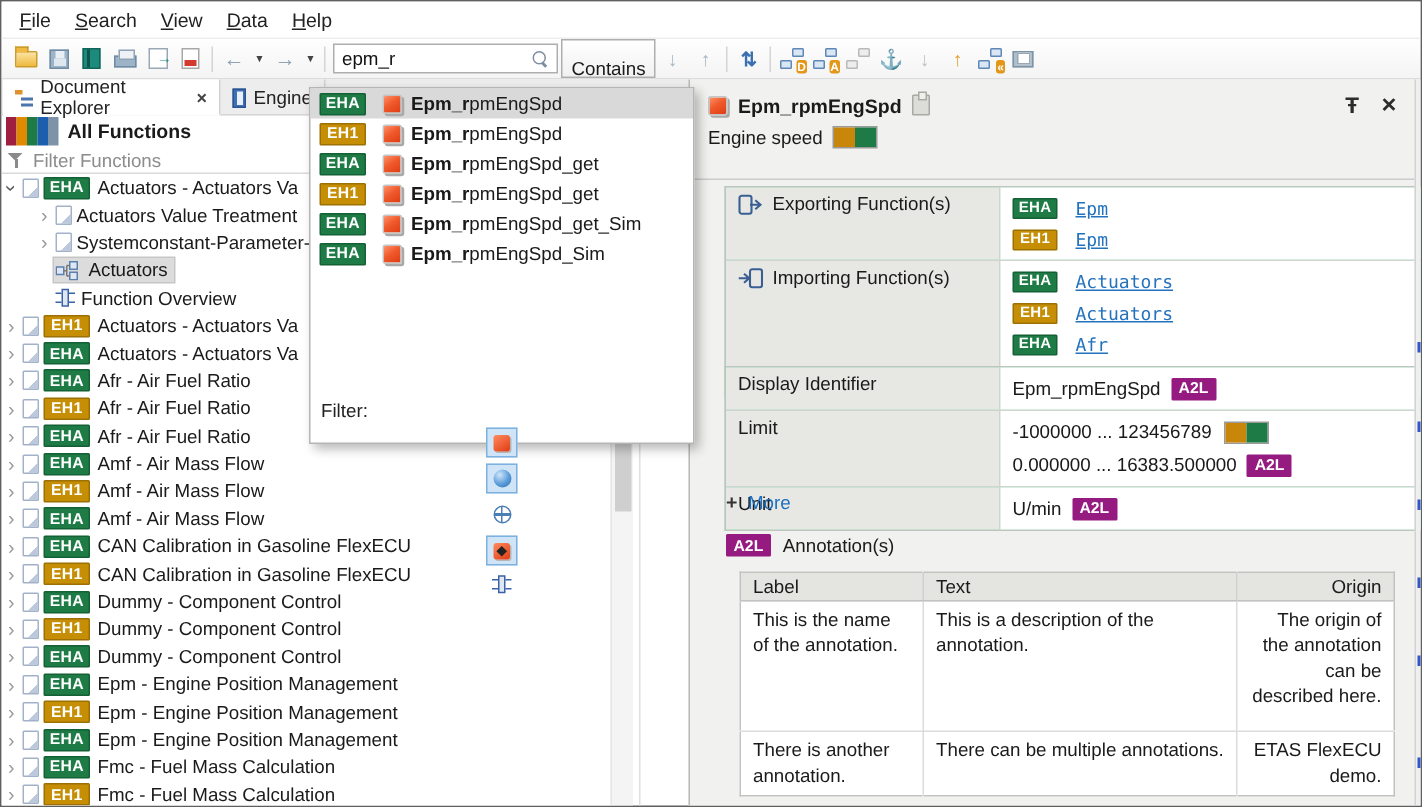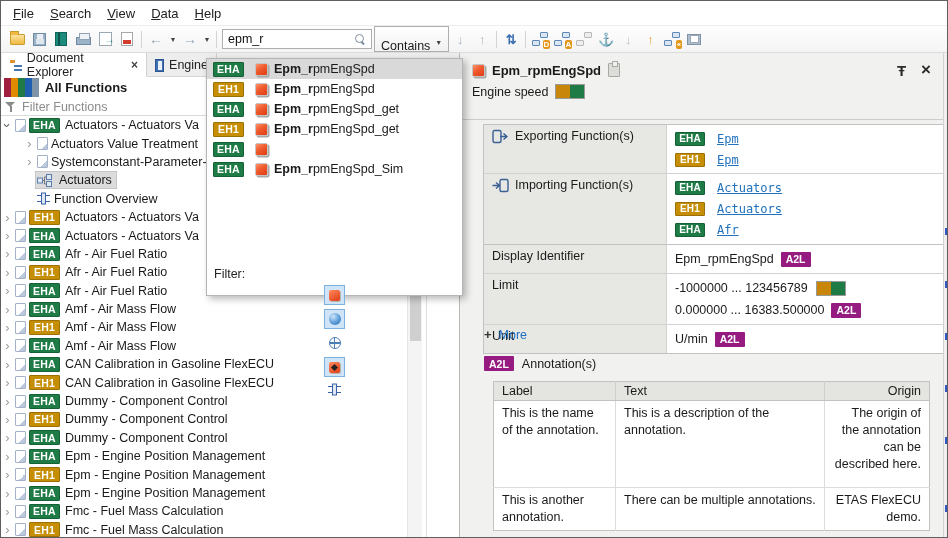--- a/index.html
+++ b/index.html
@@ -37,21 +37,21 @@
   .ic-pdf { width:12px; height:14px; background:#fff; border:1px solid #a7a7a7; position:relative; }
   .ic-pdf::after { content:""; position:absolute; left:1px; bottom:1px; width:8px; height:4px; background:#d23b2e; }
 
   .searchbox { width:150px; height:20px; border:1px solid #aeaeae; background:#fff;
                display:flex; align-items:center; padding:0 5px; margin:0 2px; }
   .searchbox .val { flex:1; font-size:12.5px; color:#111; }
   .ic-mag { width:11px; height:11px; position:relative; flex:none; }
   .ic-mag::before { content:""; position:absolute; left:0; top:0; width:7px; height:7px; border:1.5px solid #7e8ea0; border-radius:50%; }
   .ic-mag::after { content:""; position:absolute; left:7px; top:7px; width:4px; height:1.5px; background:#7e8ea0; transform:rotate(45deg); transform-origin:0 0; }
   .contains-btn { height:20px; border:1px solid #aeaeae; background:linear-gradient(#fff,#f1f1f1);
-                  display:flex; align-items:flex-start; gap:5px; padding:12px 6px; font-size:12.5px; }
+                  display:flex; align-items:flex-end; gap:5px; padding:12px 6px; font-size:12.5px;flex-direction:column; }
   .dd-arrow { font-size:7px; color:#444; }
 
   .chain-ic { position:relative; width:16px; height:15px; }
   .chain-ic .r1,.chain-ic .r2 { position:absolute; width:8px; height:6px; border:1px solid #5f87b5; background:#d9e7f5; border-radius:1px; }
   .chain-ic .r1 { left:0; bottom:1px; }
   .chain-ic .r2 { right:0; top:0; }
   .chain-ic.gray .r1,.chain-ic.gray .r2 { border-color:#b9b9b9; background:#ededed; }
   .chain-ic .lt { position:absolute; right:-2px; bottom:-2px; font-size:8px; font-weight:bold; color:#fff; background:#e39617; border-radius:2px; padding:0 1px; line-height:9px; }
   .up-orange { font-size:13px; font-weight:bold; color:#e8a030; }
   .ic-window { width:14px; height:11px; background:#aebecd; border:1px solid #7e93a6; position:relative; }
@@ -477,20 +477,21 @@
         <span class="nm"><b>Epm_r</b>pmEngSpd_get</span>
       </div>
       <div class="prow">
         <span class="badge EH1">EH1</span>
         <span class="ic-red"></span>
         <span class="nm"><b>Epm_r</b>pmEngSpd_get</span>
       </div>
       <div class="prow">
         <span class="badge EHA">EHA</span>
         <span class="ic-red"></span>
+        <span class="nm"><b>Epm_r</b>pmEngSpd_get_Sim</span>
       </div>
       <div class="prow">
         <span class="badge EHA">EHA</span>
         <span class="ic-red"></span>
         <span class="nm"><b>Epm_r</b>pmEngSpd_Sim</span>
       </div>
       <div class="pfilter">
         <span class="flabel">Filter:</span>
         <span class="fbtn on">
           <span class="mini-red"></span>
@@ -642,21 +643,21 @@
             <th>Origin</th>
           </tr>
         </thead>
       <tbody id="ann-body">
           <tr style="height: 87px;">
             <td>This is the name of the annotation.</td>
             <td>This is a description of the annotation.</td>
             <td>The origin of the annotation can be described here.</td>
           </tr>
           <tr>
-            <td>This is another annotation.</td>
+            <td>There is another annotation.</td>
             <td>There can be multiple annotations.</td>
             <td>ETAS FlexECU demo.</td>
           </tr>
         </tbody>
     </table>
   </div>
 
   <div class="ruler">
     <i style="top:175px;"></i>
       <i style="top:228px;"></i>

